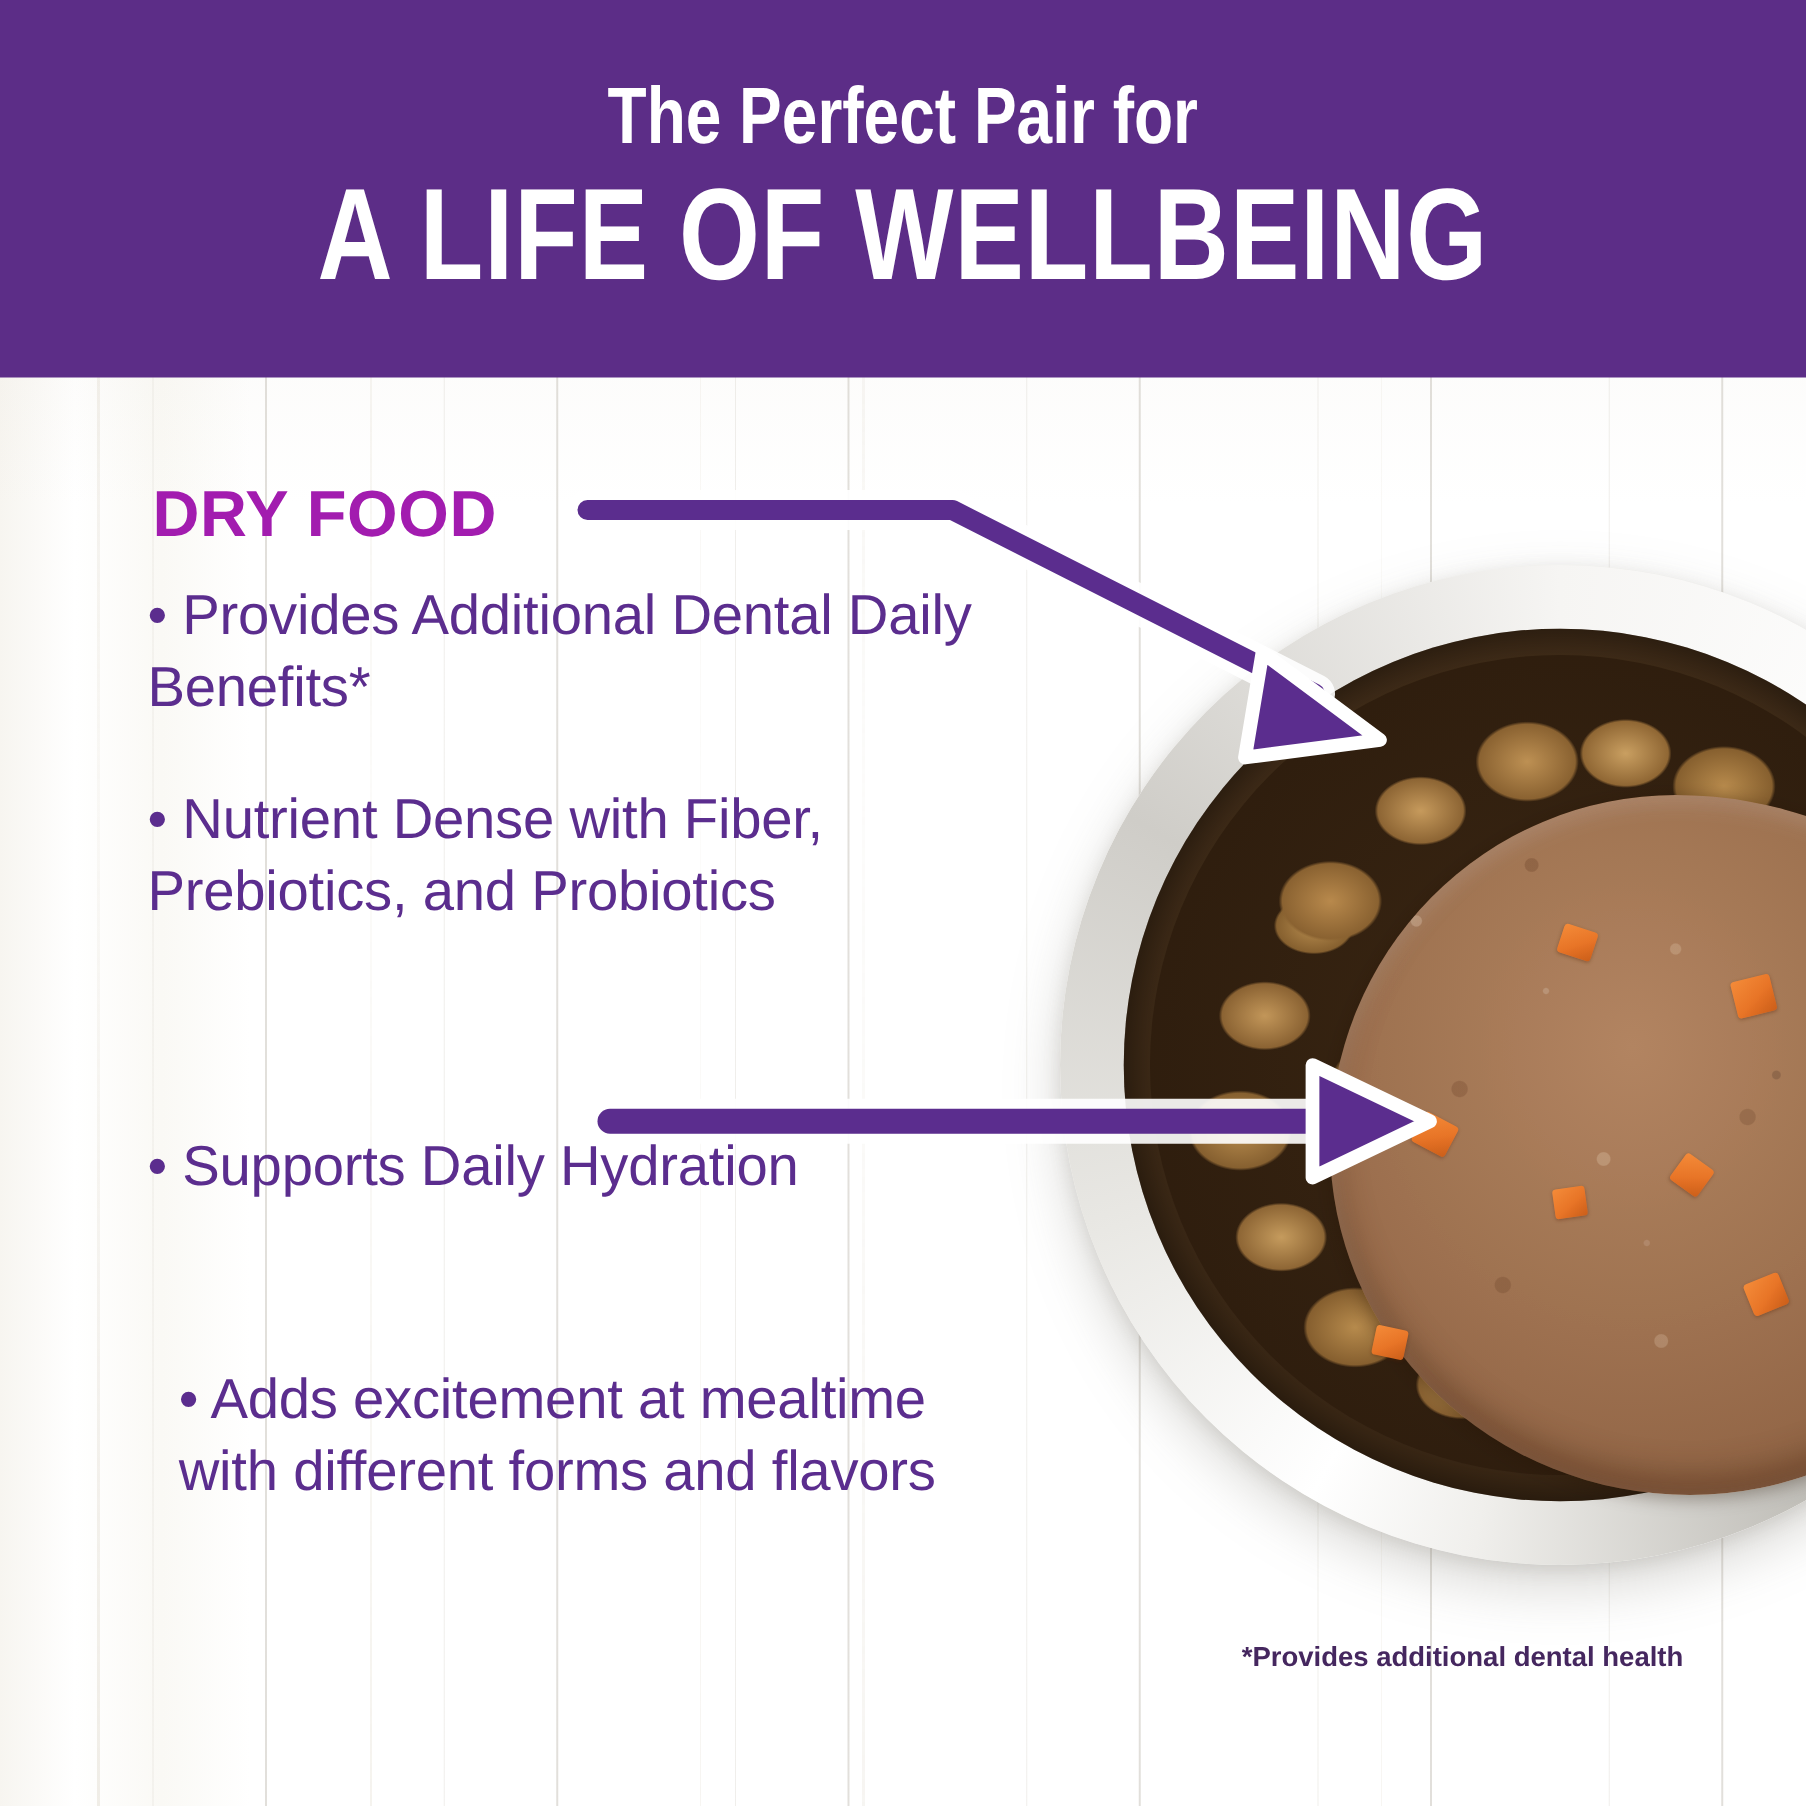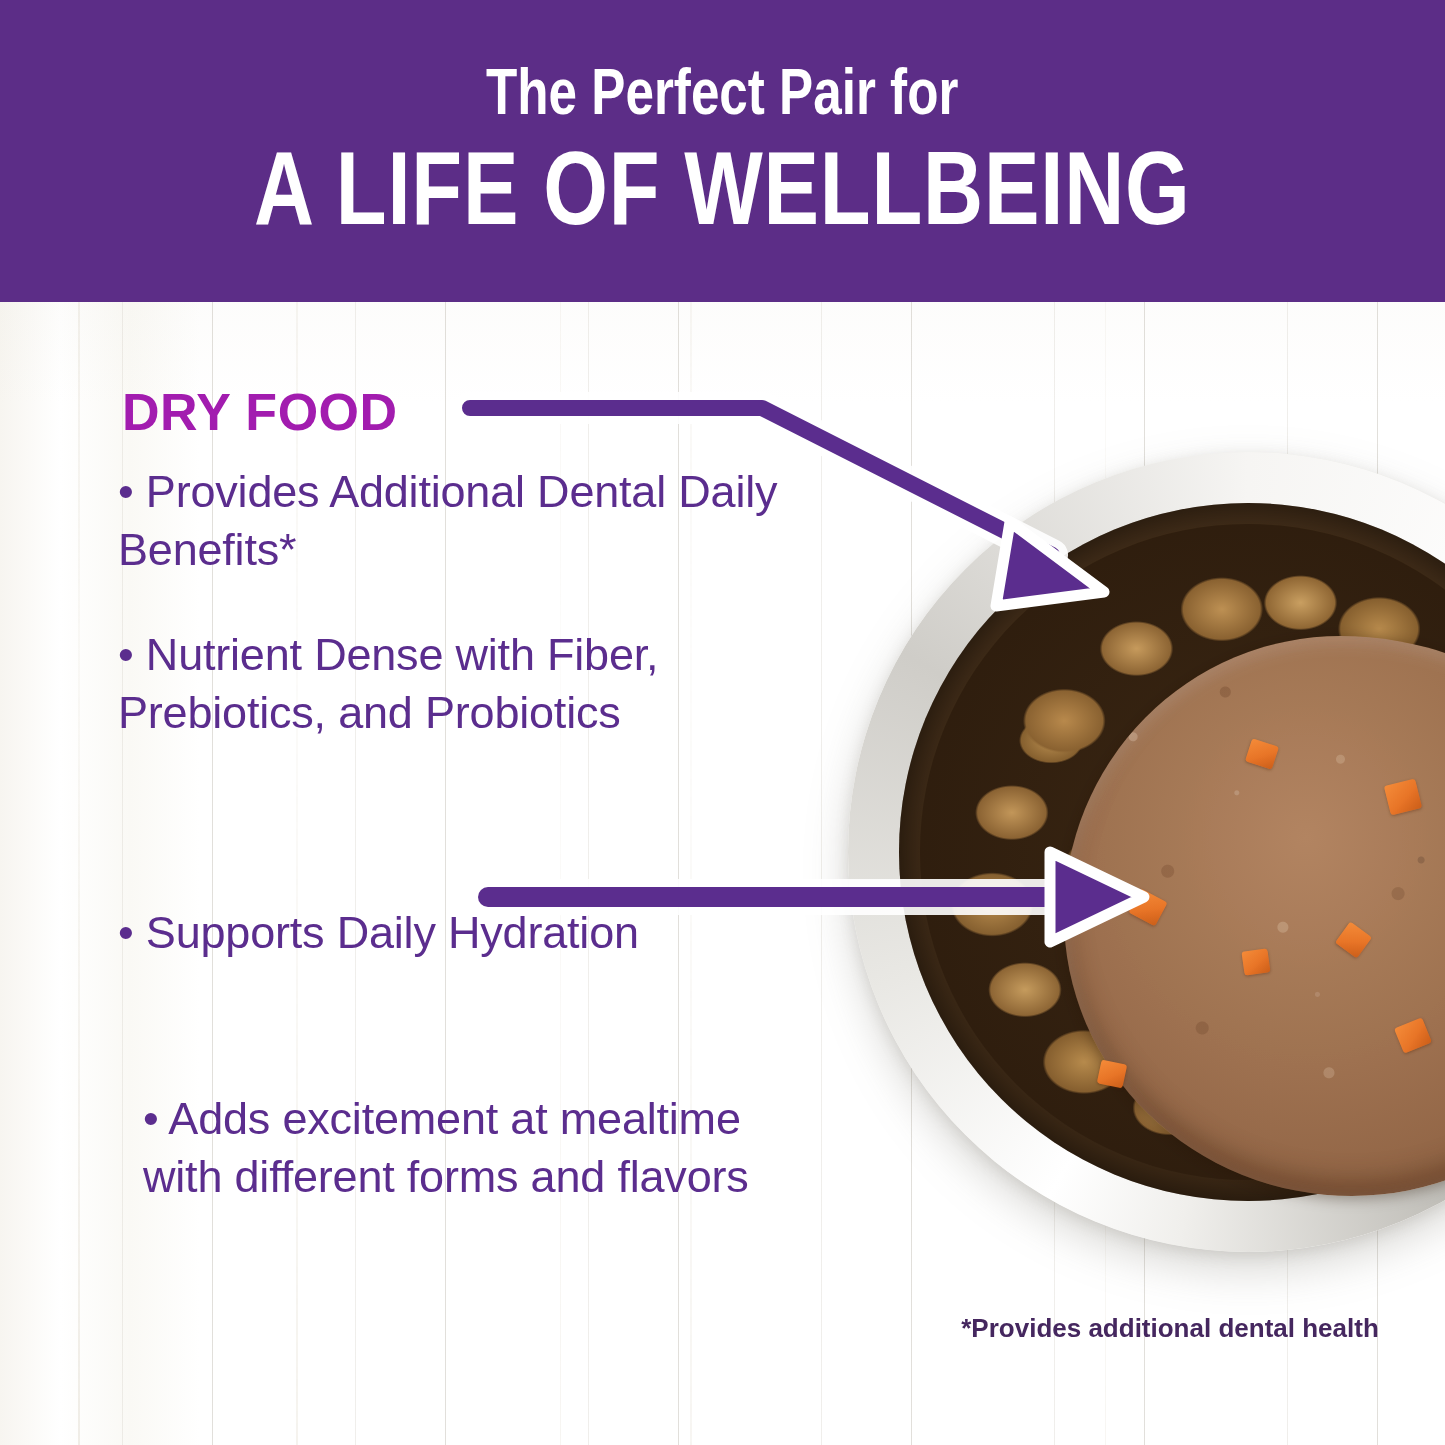--- a/index.html
+++ b/index.html
@@ -230,21 +230,21 @@
   }
 
   
   #footnote {
     position: absolute;
     left: 960px;
     top: 1312px;
     width: 420px;
     text-align: center;
     color: #45275F;
-    font-size: 26px;
+    font-size: 22px;
     font-weight: 600;
     line-height: 1.24;
   }
 </style>
 </head>
 <body>
 
 <div id="page">
 
   <div id="wood-bg"></div>

